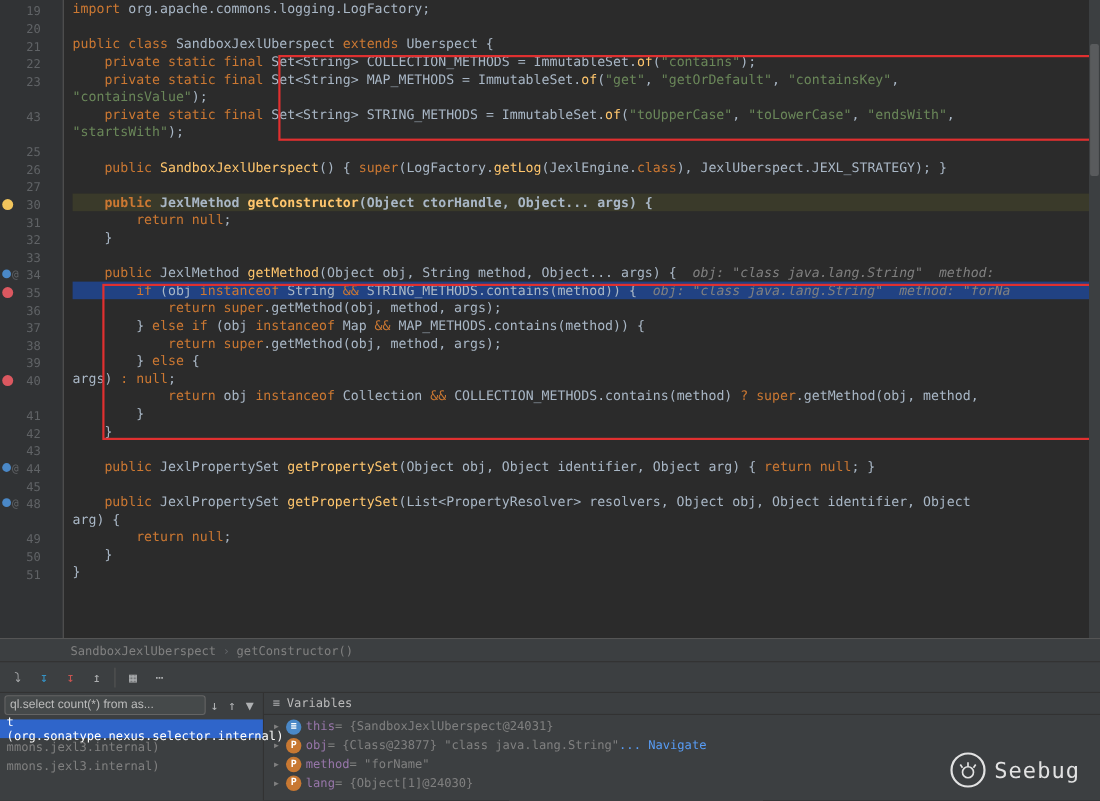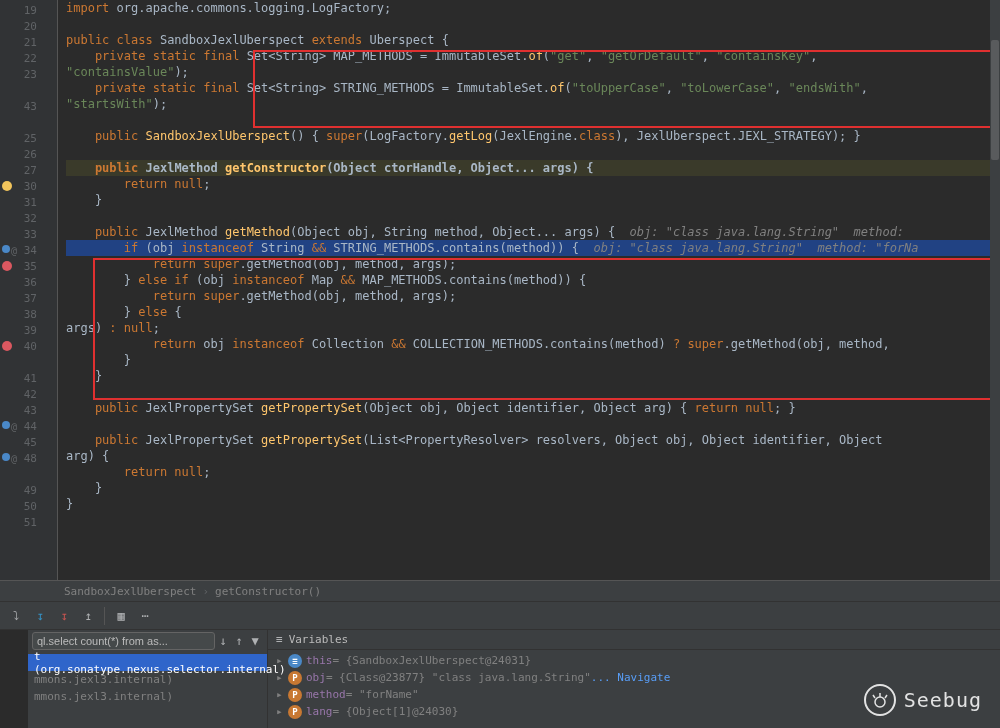--- a/index.html
+++ b/index.html
@@ -98,21 +98,20 @@
   align-items: center;
   padding-left: 8px;
   gap: 8px;
 }
 .tb-icon { width: 16px; height: 16px; display: inline-flex; align-items: center; justify-content: center; color: #afb1b3; cursor: pointer; }
 .tb-sep { width: 1px; height: 18px; background: #555; }
 .bottom-panel {
   display: flex;
   height: 98px;
   background: #3c3f41;
-  margin-left: 28px;
 }
 .frames-panel {
   width: 240px;
   background: #3c3f41;
   border-right: 1px solid #323232;
 }
 .frames-header {
   height: 22px;
   display: flex;
   align-items: center;
@@ -248,20 +247,21 @@
       <div class="gutter-line">49</div>
       <div class="gutter-line">50</div>
       <div class="gutter-line">51</div>
     </div>
   <div class="code-area" id="code">
     <div class="red-box1"></div>
     <div class="red-box2"></div>
   <div class="code-line"><span class="kw">import </span><span>org.apache.commons.logging.LogFactory;</span></div>
       <div class="code-line"><span> </span></div>
       <div class="code-line"><span class="kw">public class </span><span>SandboxJexlUberspect </span><span class="kw">extends </span><span>Uberspect {</span></div>
+      <div class="code-line"><span class="kw">    private static final </span><span>Set&lt;</span><span>String</span><span>&gt; COLLECTION_METHODS = ImmutableSet.</span><span class="method">of</span><span>(</span><span class="str">"contains"</span><span>);</span></div>
       <div class="code-line"><span class="kw">    private static final </span><span>Set&lt;</span><span>String</span><span>&gt; MAP_METHODS = ImmutableSet.</span><span class="method">of</span><span>(</span><span class="str">"get"</span><span>, </span><span class="str">"getOrDefault"</span><span>, </span><span class="str">"containsKey"</span><span>,</span></div>
       <div class="code-line"><span class="str">"containsValue"</span><span>);</span></div>
       <div class="code-line"><span class="kw">    private static final </span><span>Set&lt;</span><span>String</span><span>&gt; STRING_METHODS = ImmutableSet.</span><span class="method">of</span><span>(</span><span class="str">"toUpperCase"</span><span>, </span><span class="str">"toLowerCase"</span><span>, </span><span class="str">"endsWith"</span><span>,</span></div>
       <div class="code-line"><span class="str">"startsWith"</span><span>);</span></div>
       <div class="code-line"><span> </span></div>
       <div class="code-line"><span class="kw">    public </span><span class="method">SandboxJexlUberspect</span><span>() { </span><span class="kw">super</span><span>(LogFactory.</span><span class="method">getLog</span><span>(JexlEngine.</span><span class="kw">class</span><span>), JexlUberspect.</span><span>JEXL_STRATEGY</span><span>); }</span></div>
       <div class="code-line"><span> </span></div>
       <div class="code-line highlight-exec"><span class="kw">    public </span><span>JexlMethod </span><span class="method">getConstructor</span><span>(Object ctorHandle, Object... args) {</span></div>
       <div class="code-line"><span class="kw">        return null</span><span>;</span></div>
       <div class="code-line"><span>    }</span></div>

